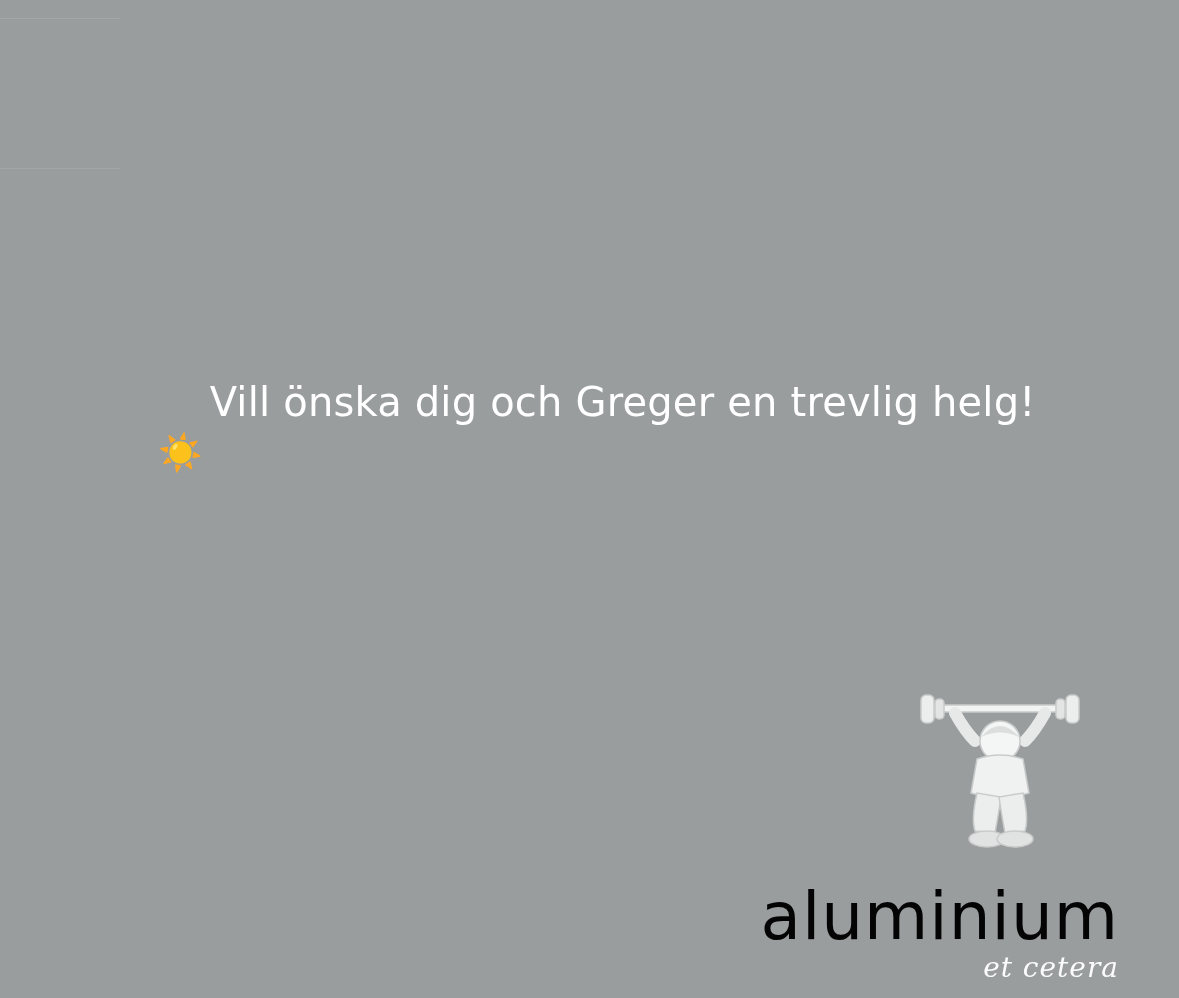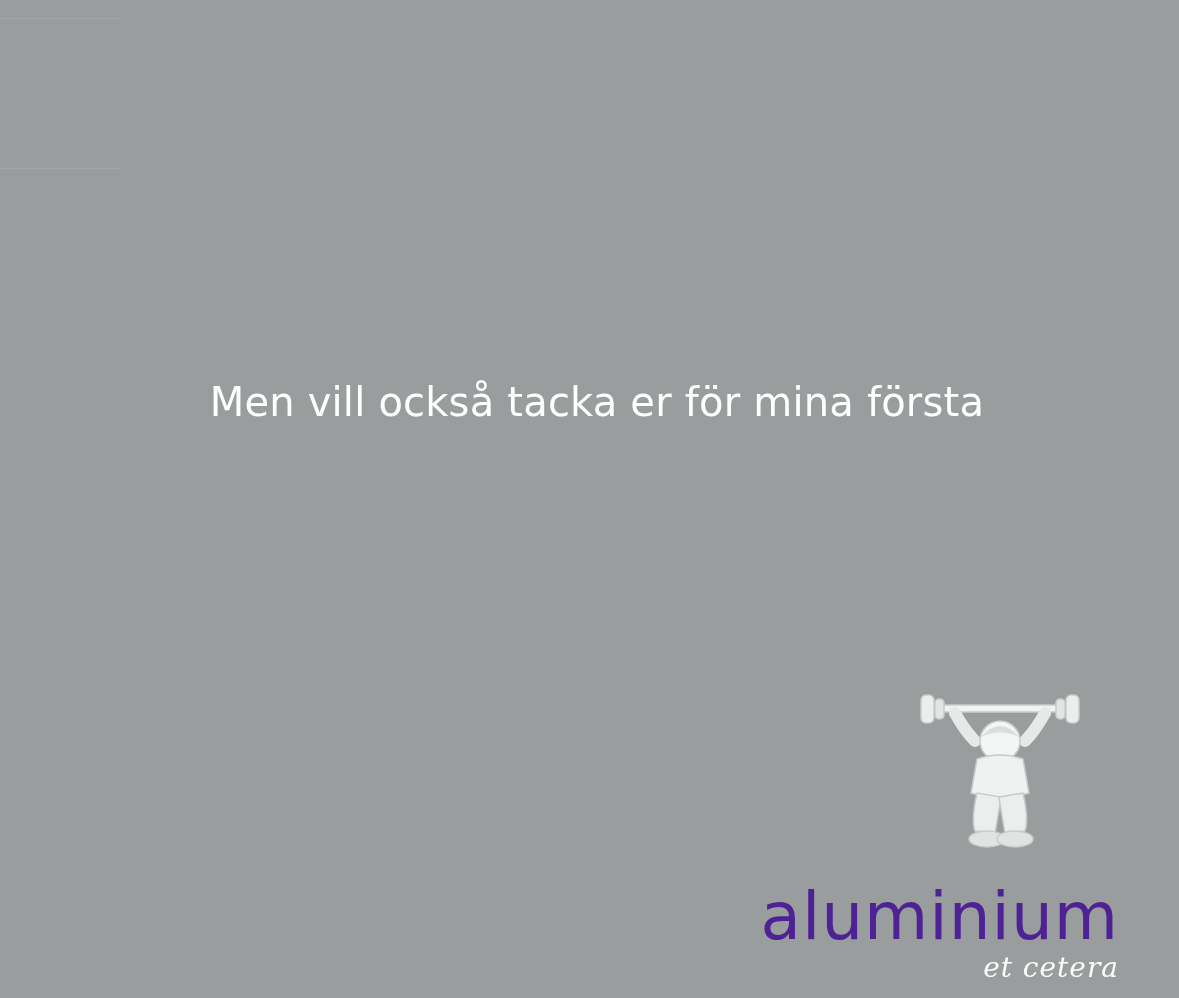--- a/index.html
+++ b/index.html
@@ -50,21 +50,21 @@
   .logo-figure {
     position: absolute;
     right: 94px;
     bottom: 140px;
     width: 170px;
     height: 165px;
   }
   .logo-word {
     font-family: "DejaVu Sans", sans-serif;
     font-size: 66px;
-    color: #4c1d95;
+    color: #000000;
     letter-spacing: 1px;
     line-height: 70px;
     opacity: 0.97;
     font-weight: 400;
   }
   .logo-sub {
     font-family: "DejaVu Serif", serif;
     font-style: italic;
     font-size: 28px;
     color: #ffffff;
@@ -82,21 +82,21 @@
   }
 </style>
 </head>
 <body>
 
 <div class="message">
   <span class="line blank">
     <span></span><span class="emoji"></span>
   </span>
   <span class="line">
-    <span>Men vill också tacka er för mina första</span><span class="emoji"></span>
+    <span>Vill önska dig och Greger en trevlig helg! </span><span class="emoji">☀️</span>
   </span>
   
   
   
   
   
   
   
   
   

